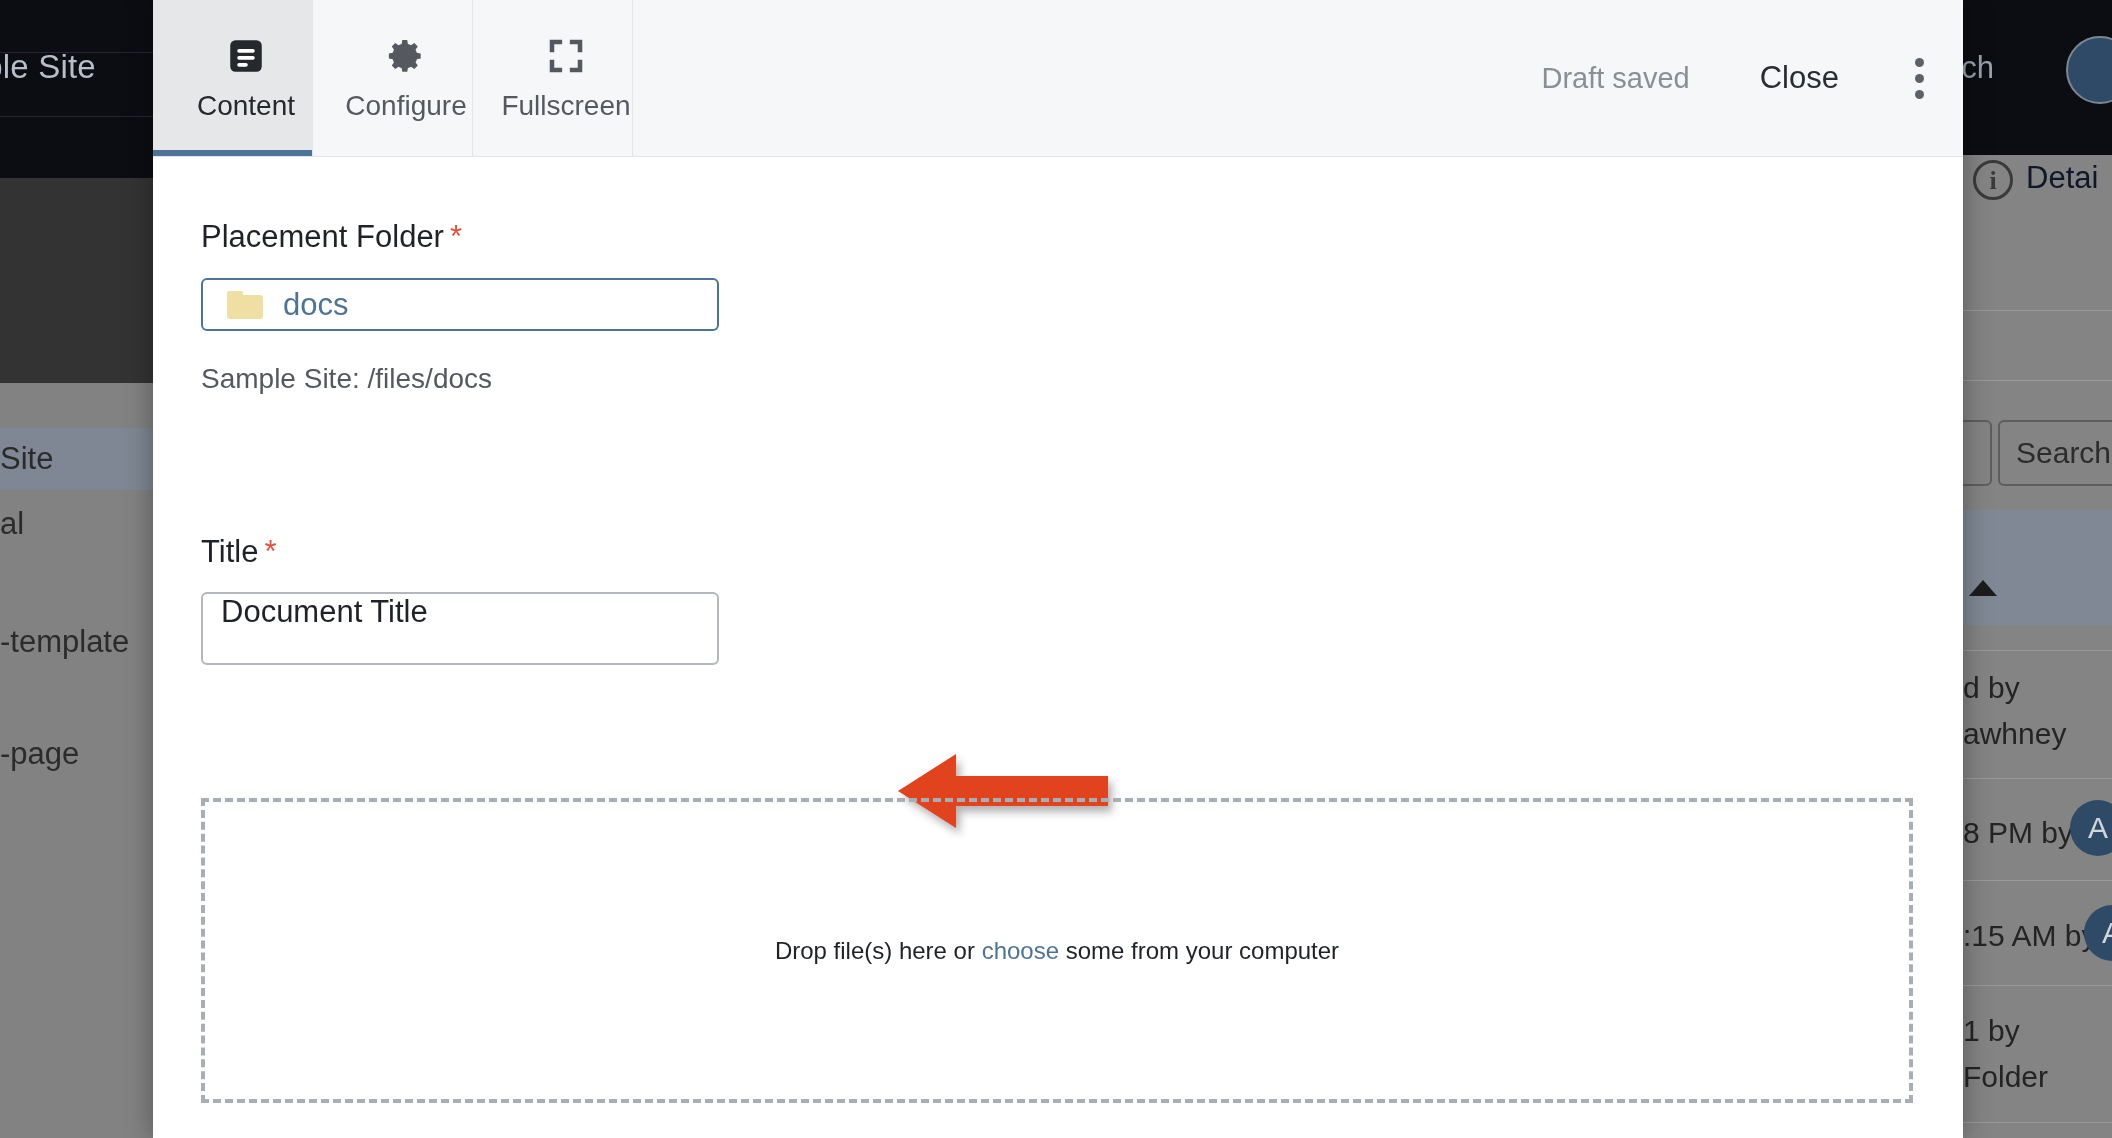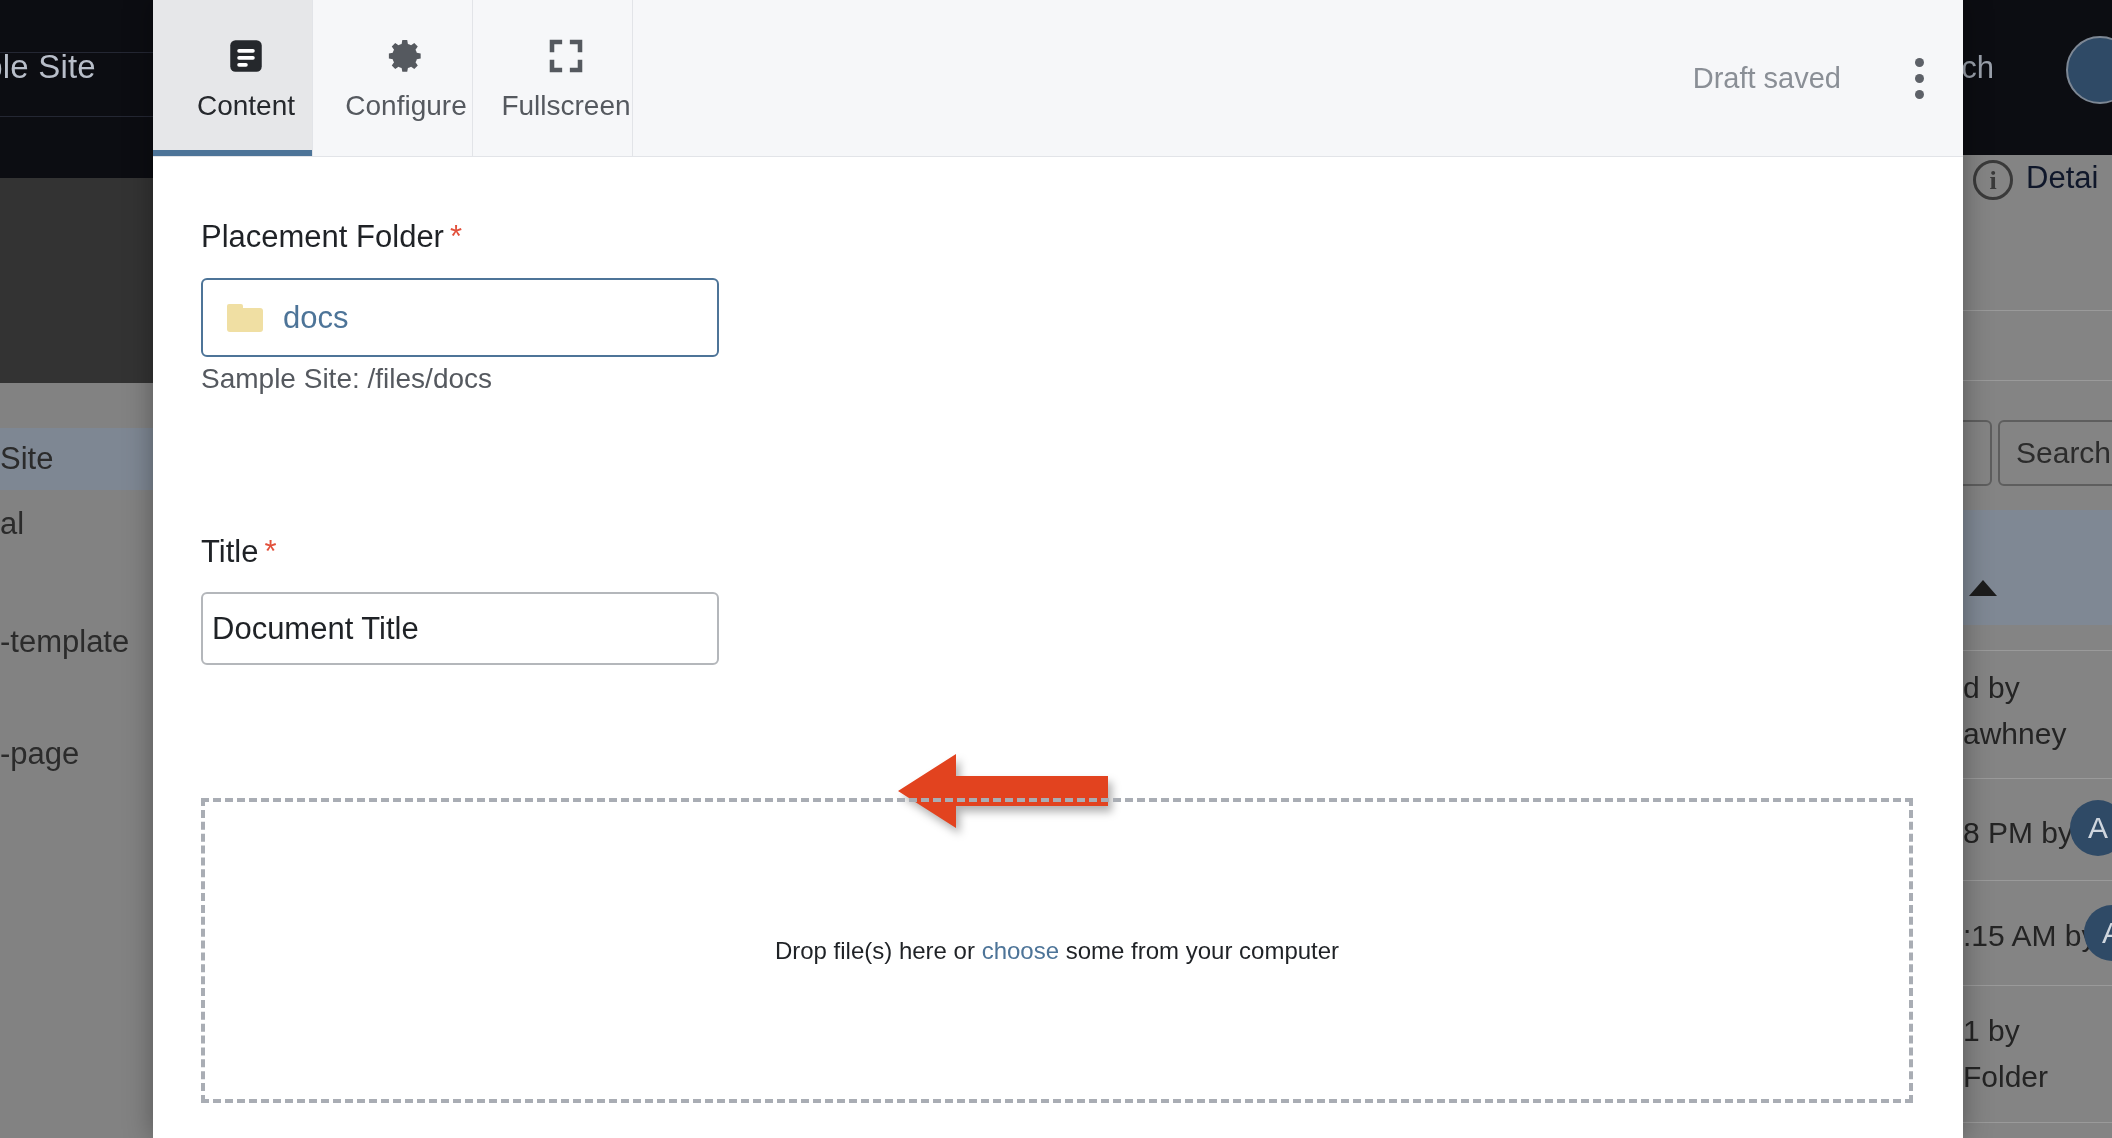--- a/index.html
+++ b/index.html
@@ -178,21 +178,21 @@
   
   .modal-body { position: absolute; left: 0; top: 157px; width: 1810px; bottom: 0; background: #fff; }
 
   .field-label {
     position: absolute; font-size: 31px; color: #1f2226; white-space: nowrap;
   }
   .req { color: #e2513c; font-size: 31px; margin-left: 6px; }
 
   .folder-input {
     position: absolute; left: 48px; top: 121px;
-    width: 518px; height: 79px;
+    width: 518px; height: 53px;
     border: 2px solid #4d7498; border-radius: 6px;
     display: flex; align-items: center; padding-left: 24px; gap: 20px;
     background: #fff;
   }
   .folder-glyph {
     width: 36px; height: 28px; position: relative; flex: none;
   }
   .folder-glyph::before {
     content:""; position:absolute; left:0; top:4px; width:36px; height:24px;
     background:#f0dfa3; border-radius: 3px;
@@ -206,21 +206,21 @@
   .help-text {
     position: absolute; left: 48px; top: 206px;
     font-size: 28px; color: #55595f; white-space: nowrap;
   }
 
   .title-input {
     position: absolute; left: 48px; top: 435px;
     width: 518px; height: 73px;
     border: 2px solid #b4b7bb; border-radius: 6px;
     background: #fff;
-    display: flex; align-items: center; padding-left: 9px;
+    display: flex; align-items: flex-start; padding-left: 18px;
   }
   .title-value { font-size: 31px; color: #1f2226; }
 
   
   .arrow-wrap {
     position: absolute; left: 745px; top: 595px;
     width: 210px; height: 78px;
     filter: drop-shadow(4px 6px 4px rgba(0,0,0,.30));
   }
 
@@ -320,20 +320,21 @@
             <path d="M20 15.5V20h-4.5"></path>
               <path d="M8.5 20H4v-4.5"></path>
           </g>
         </svg>
         <span class="tab-label">Fullscreen</span>
       </div>
     </div>
 
     <div class="header-right">
       <div class="draft-saved">Draft saved</div>
+      <div class="close-btn">Close</div>
       <div class="kebab-btn">
         <i></i>
           <i></i>
           <i></i>
       </div>
     </div>
   </div>
 
   <div class="modal-body">
 

